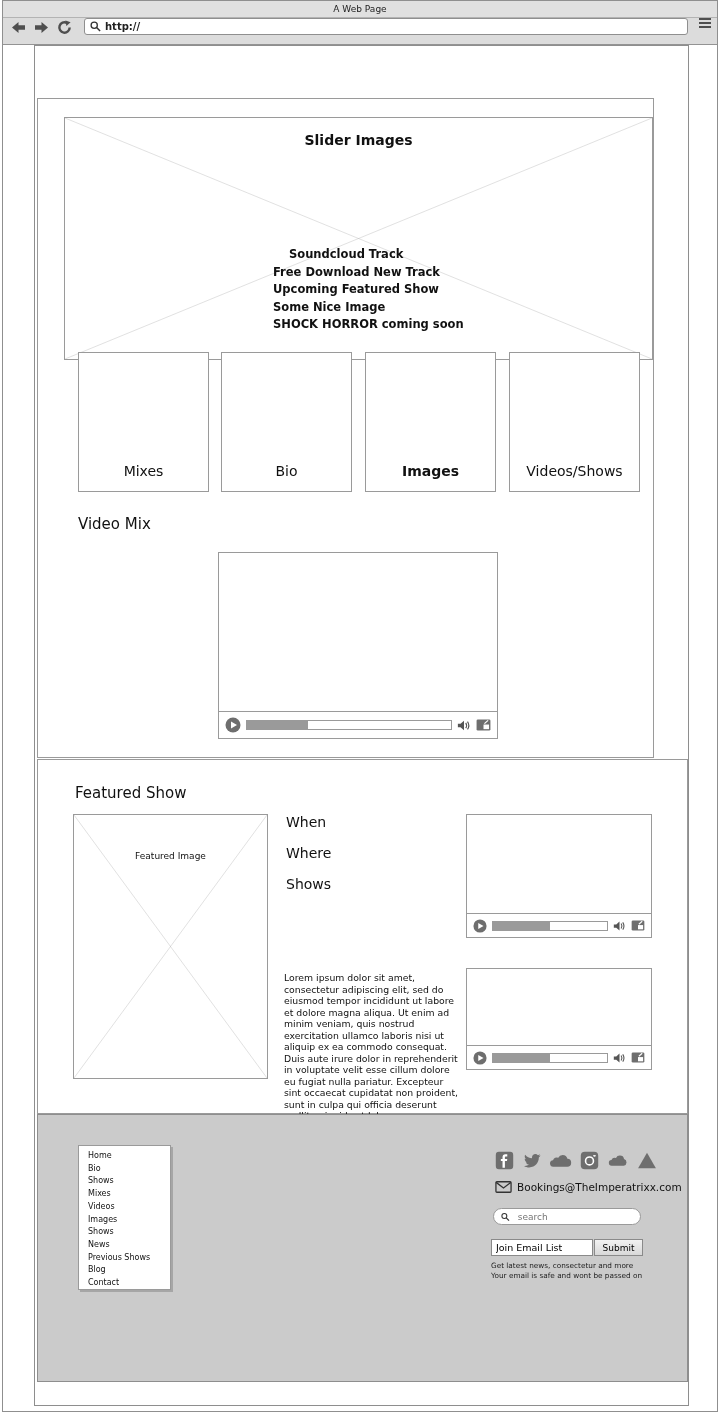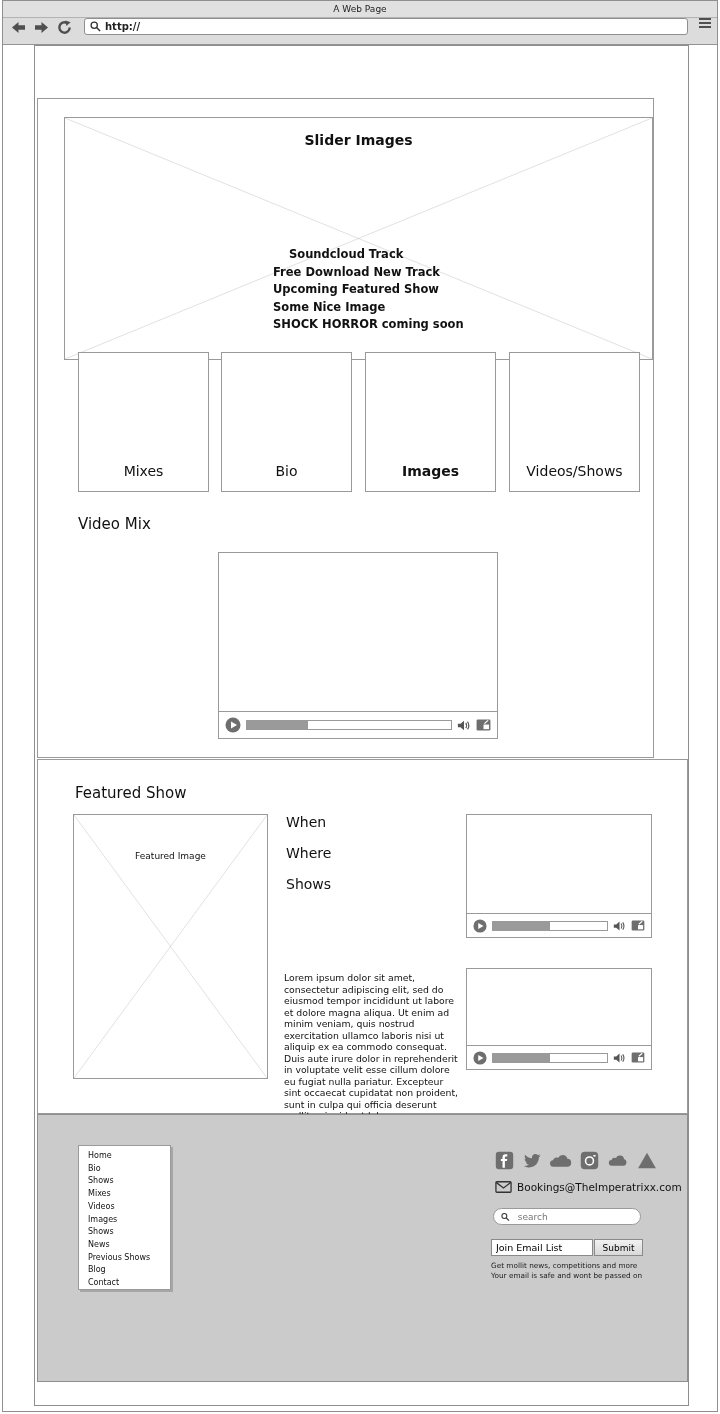--- a/index.html
+++ b/index.html
@@ -302,20 +302,20 @@
               <circle cx="4.6" cy="4.6" r="3.4" fill="none" stroke="#333" stroke-width="1.4"></circle>
               <line x1="7.2" y1="7.2" x2="11" y2="11" stroke="#333" stroke-width="1.6"></line>
             </svg>
           <input type="text" placeholder="search" style="">
         </div>
 
         <input type="text" class="joininput" value="Join Email List" style="">
         <button class="submitbtn">Submit</button>
 
         <div class="fineprint">
-          <div>Get mollit news, competitions and more</div>
+          <div>Get latest news, consectetur and more</div>
           <div>Your email is safe and wont be passed on</div>
         </div>
 
       </div>
     </div>
   </div>
 </div>
 
 </body></html>

